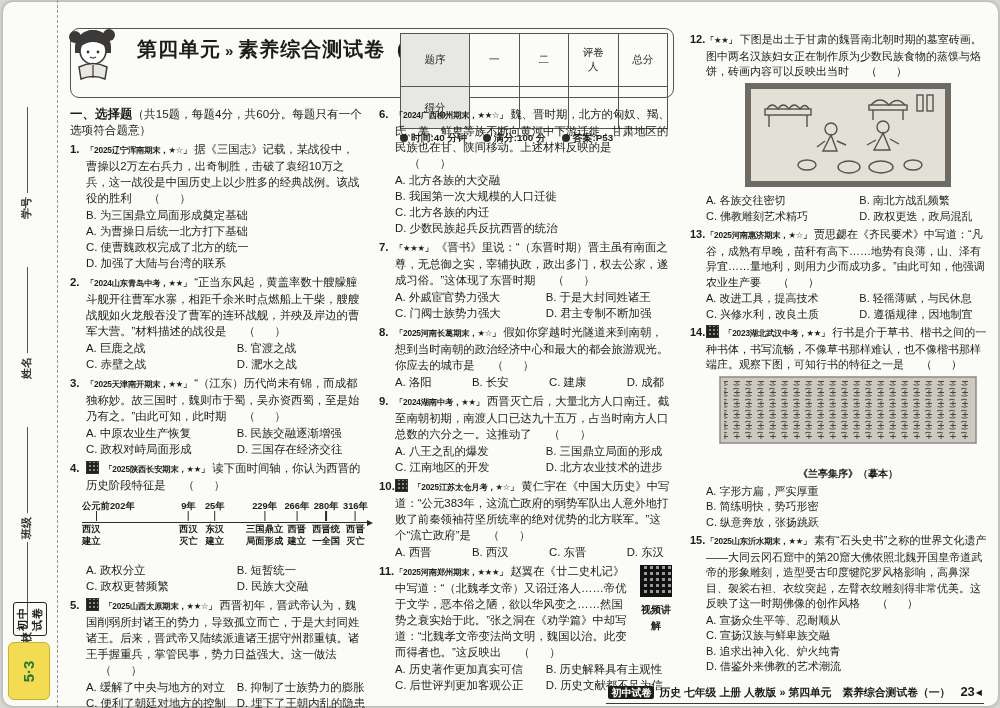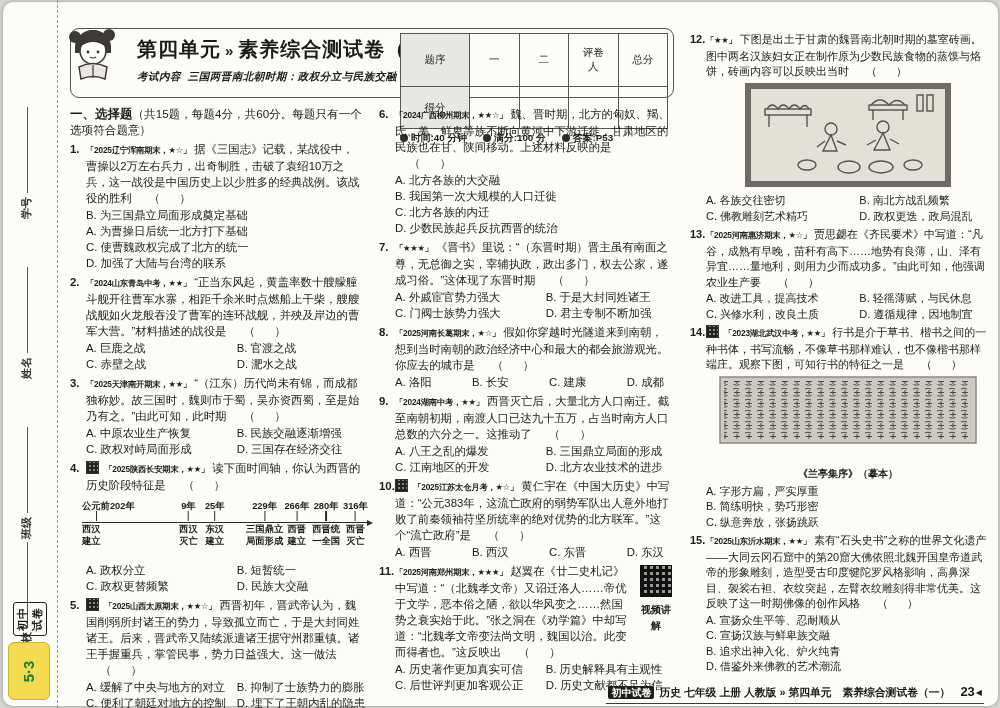--- a/index.html
+++ b/index.html
@@ -122,23 +122,20 @@
             <path d="M19 24 q13 -10 26 0 l0 -4 a13 13 0 0 0 -26 0 z" fill="#3c3a38"></path>
             <circle cx="27" cy="29" r="1.4" fill="#333"></circle>
             <circle cx="37" cy="29" r="1.4" fill="#333"></circle>
             <path d="M29 34 q3 2 6 0" stroke="#333" stroke-width="1.2" fill="none"></path>
             <path d="M18 44 q14 -7 28 0 l-2 12 q-12 -5 -24 0 z" fill="#e9e7e2" stroke="#3c3a38" stroke-width="1.5"></path>
             <path d="M32 42 v13" stroke="#3c3a38" stroke-width="1.2"></path>
           </svg>
         </span>
         <div class="title-line">
           <span>第四单元</span><span class="title-sep">»</span><span>素养综合测试卷（一）</span>
-        </div>
-        <div class="subtitle">
-          <b>考试内容</b>&nbsp;&nbsp;<span>三国两晋南北朝时期：政权分立与民族交融</span>
         </div>
         <div class="score-block">
           <table class="score-table">
             <tbody>
                 <tr>
               <td class="hd">题序</td>
               <td>一</td>
               <td>二</td>
               <td>评卷人</td>
               <td>总分</td>

